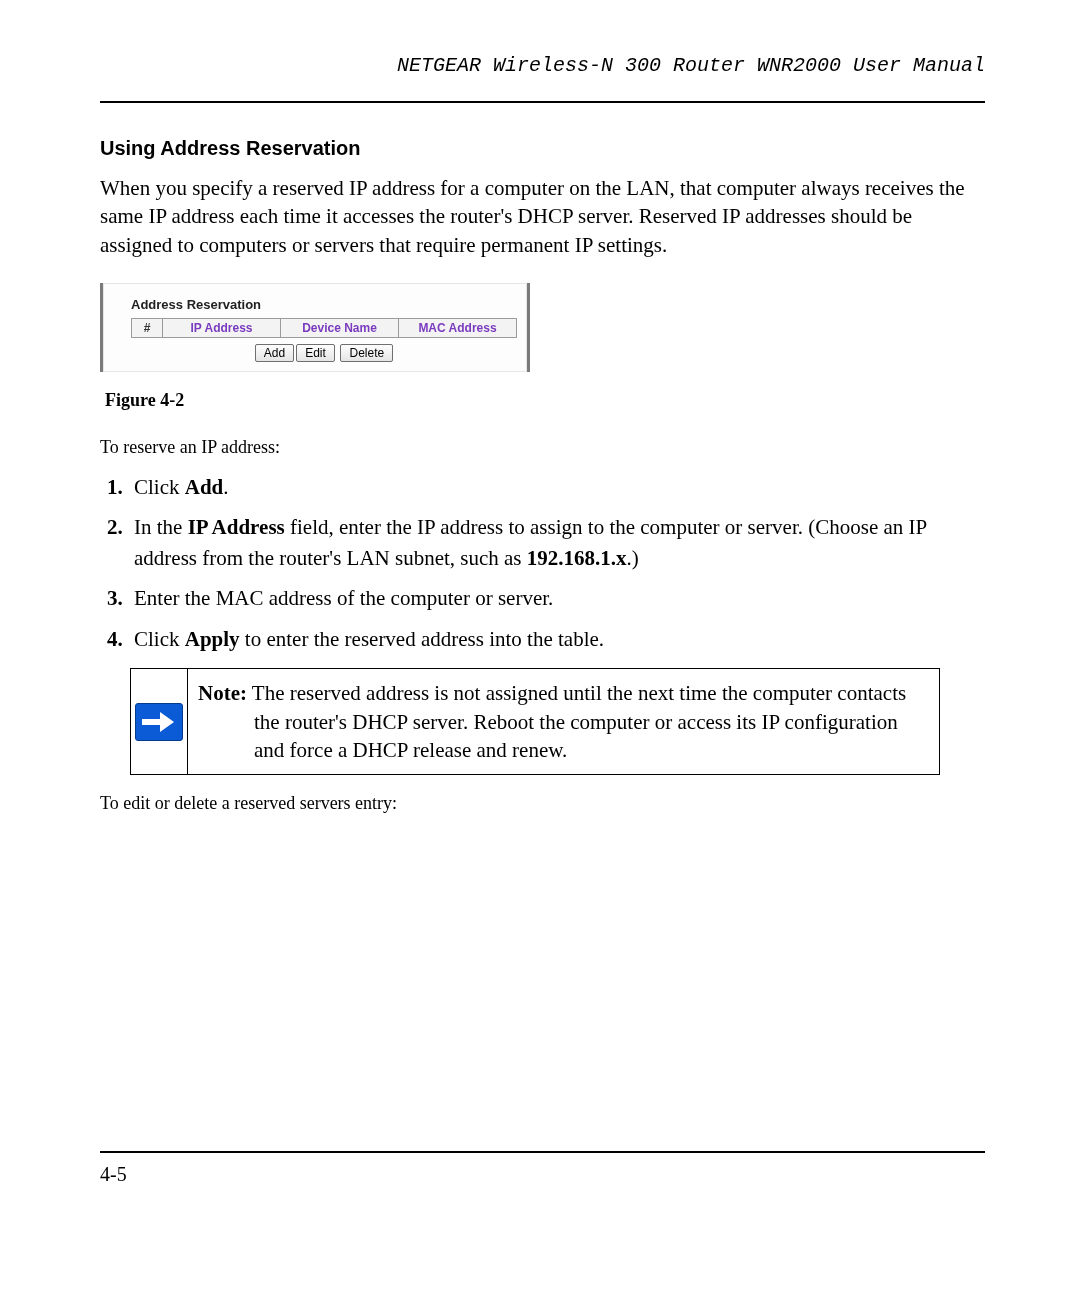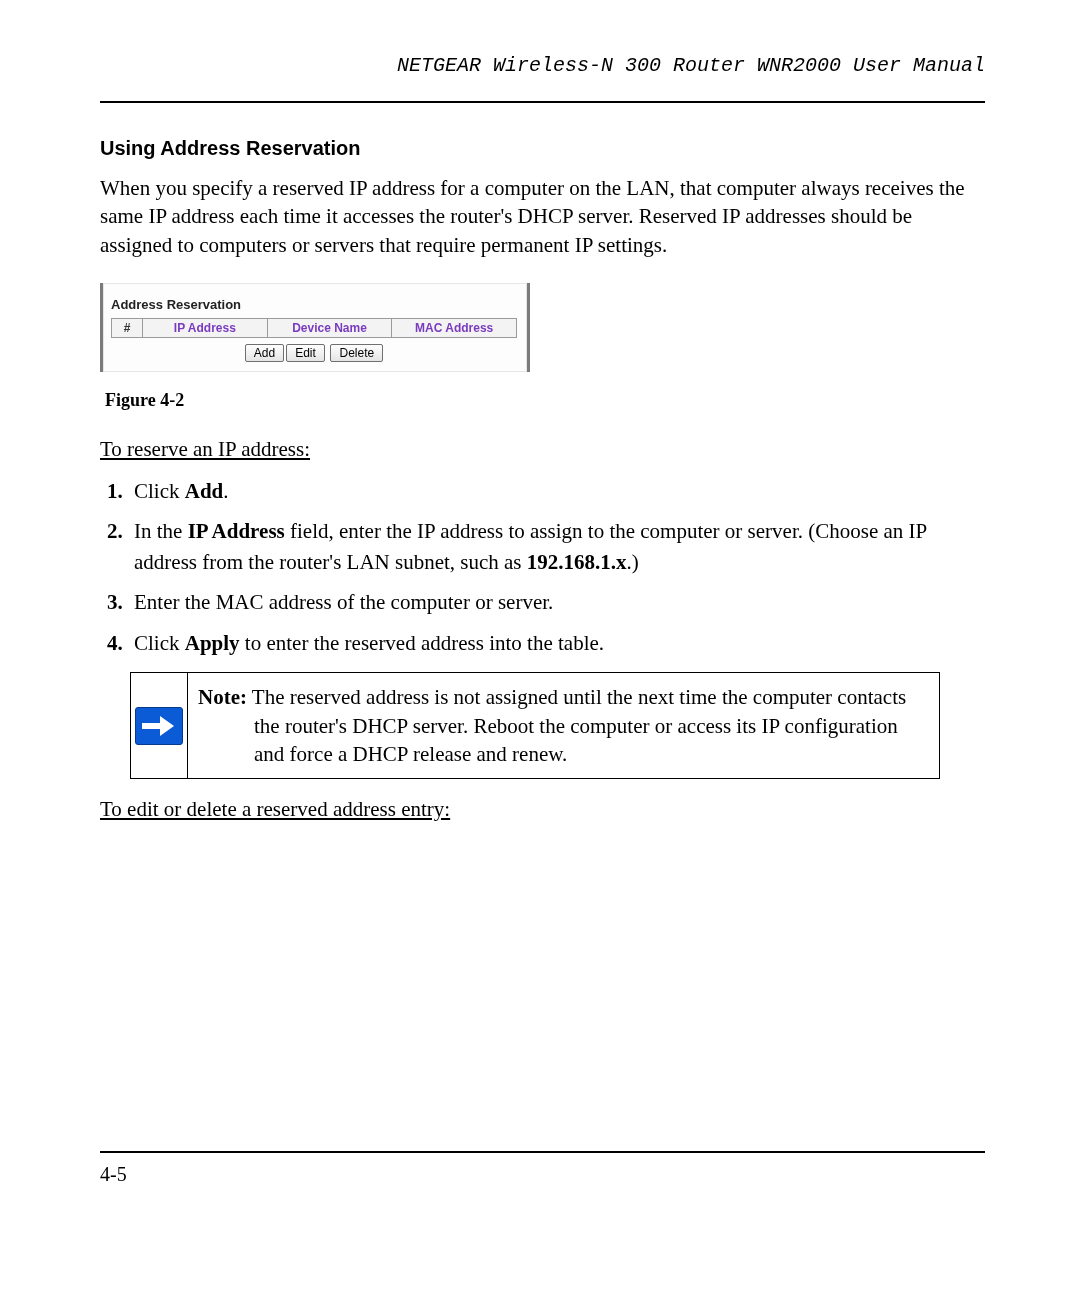--- a/index.html
+++ b/index.html
@@ -42,21 +42,21 @@
   }
   
   .figure-wrap {
     width: 430px;
     margin: 0 0 10px 0;
   }
   .inset {
     border-left: 3px solid #7b7b7b;
     border-right: 3px solid #7b7b7b;
     background: #fdfdfd;
-    padding: 14px 10px 10px 8px;
+    padding: 14px 10px 10px 28px;
     font-family: Arial, Helvetica, sans-serif;
     font-size: 13px;
     color: #333;
     box-shadow: inset 0 0 0 1px #e6e6e6;
   }
   .inset-title {
     font-weight: bold;
     margin-bottom: 6px;
     color: #222;
   }
@@ -105,23 +105,22 @@
     margin: 0 0 10px 0;
   }
   ol.steps > li {
     padding-left: 6px;
     margin-bottom: 10px;
   }
   ol.steps > li::marker {
     font-weight: bold;
   }
   .lead {
-    font-size: 21px;
+    font-size: 18px;
     margin: 0 0 14px 0;
-    text-decoration: underline;
   }
   .b { font-weight: bold; }
   
   .callout {
     display: flex;
     border: 1px solid #000;
     margin: 14px 0 18px 30px;
     width: 808px;
   }
   .callout .icon-cell {
@@ -263,21 +262,21 @@
 
   <div class="callout">
     <div class="icon-cell">
       <div class="note-icon"></div>
     </div>
     <div class="text-cell">
       <div class="hang-note"><span class="b">Note:</span><span> The reserved address is not assigned until the next time the computer contacts the router's DHCP server. Reboot the computer or access its IP configuration and force a DHCP release and renew.</span></div>
     </div>
   </div>
 
-  <p class="lead">To edit or delete a reserved address entry:</p>
+  <p class="lead">To edit or delete a reserved servers entry:</p>
 
 
   <div class="footer">
     <hr class="footer-rule">
     <div class="footer-row">
       <span>4-5</span>
     </div>
   </div>
 
 </div>

